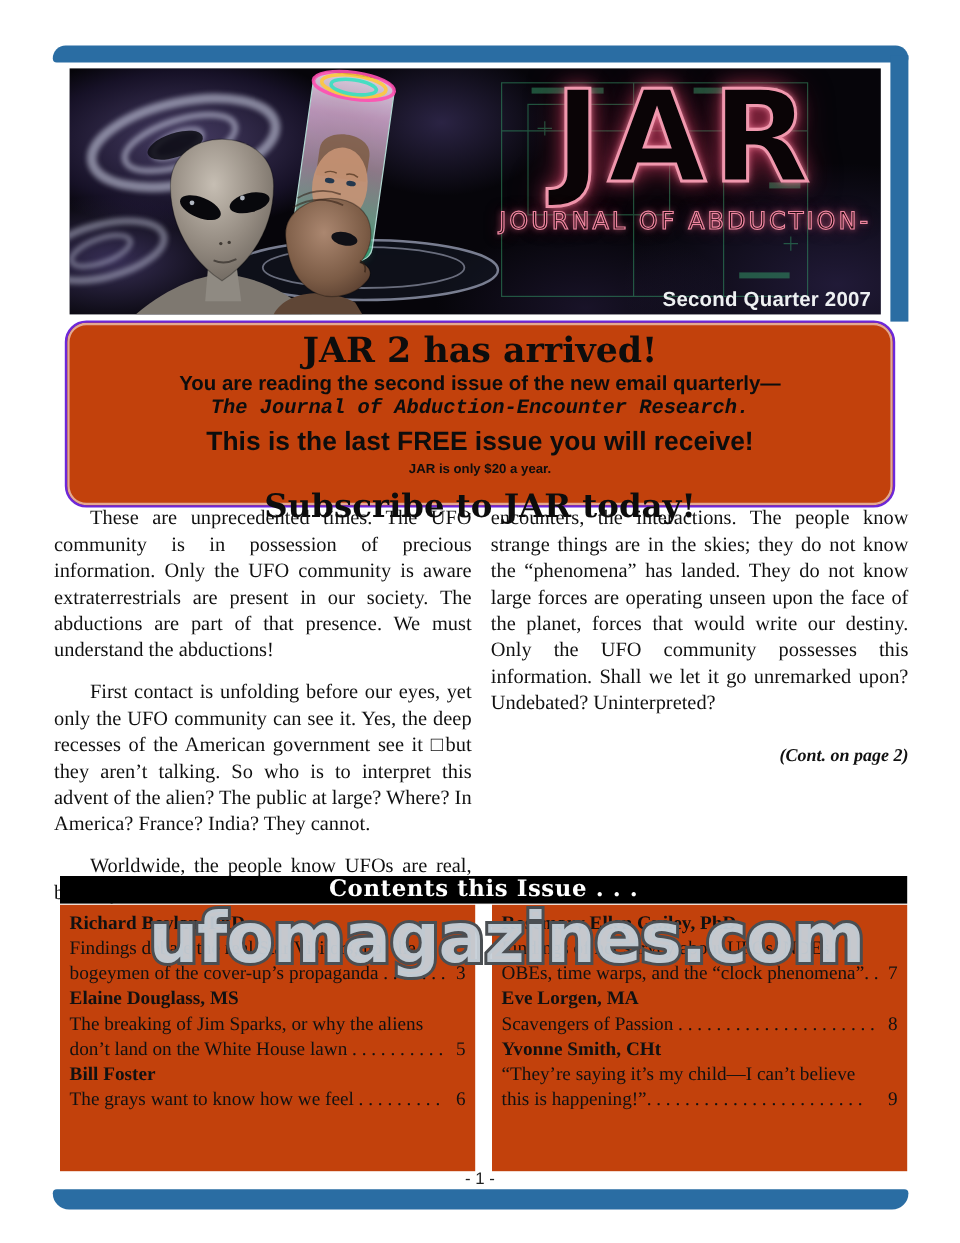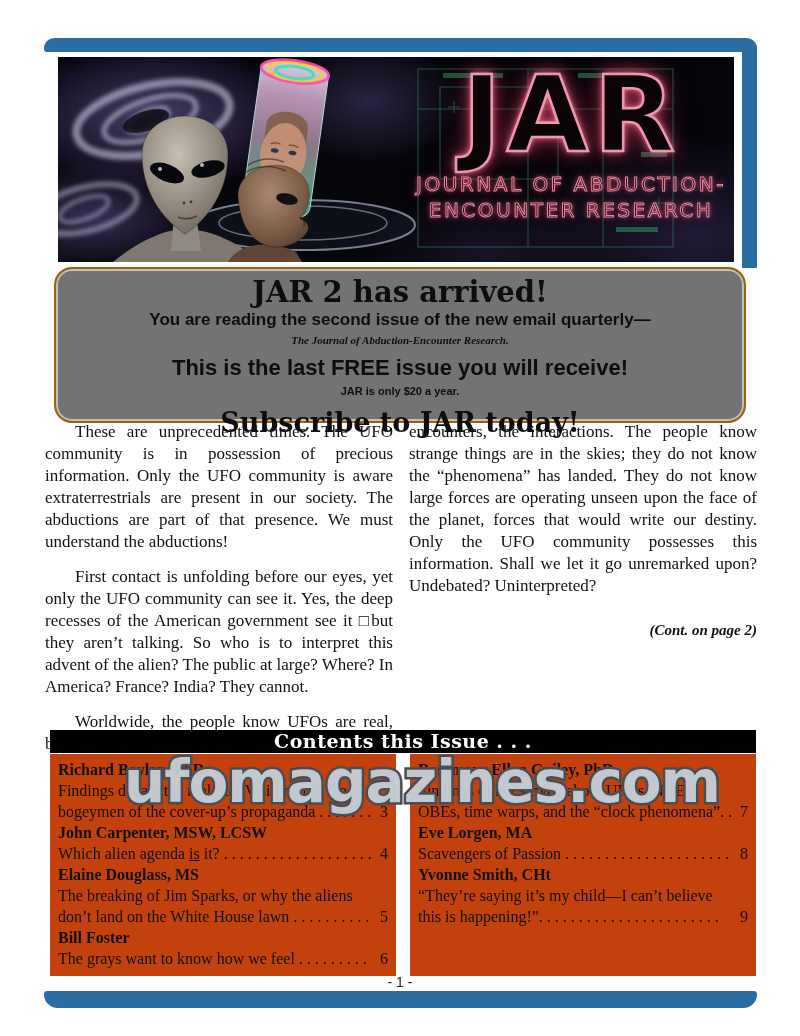--- a/index.html
+++ b/index.html
@@ -34,29 +34,29 @@
   .logo-sub{font-family:"DejaVu Sans",sans-serif;font-weight:normal;
     font-size:20px;line-height:26px;letter-spacing:2.5px;color:#230910;
     -webkit-text-stroke:1px #ee86a0;
     text-shadow:0 0 5px rgba(240,110,145,.85),0 0 12px rgba(210,50,95,.5);}
   .issue-label{position:absolute;right:8px;bottom:2px;
     font-family:"Liberation Sans",sans-serif;font-weight:bold;font-size:17px;
     color:#eef0f2;letter-spacing:.2px;}
 
   
   .banner{position:absolute;left:54px;top:267px;width:692px;height:156px;
-    box-sizing:border-box;background:#737373;border:2px solid #a16207;
+    box-sizing:border-box;background:#c2410c;border:2px solid #6d28d9;
     border-radius:18px;text-align:center;
     box-shadow:inset 0 0 0 2px rgba(255,255,255,.55);}
   .banner-headline{font-family:"DejaVu Serif",serif;font-weight:bold;
     font-size:29px;line-height:34px;margin-top:6px;color:#0d0d0d;}
   .banner-line2{font-family:"Liberation Sans",sans-serif;font-weight:bold;
     font-size:17px;line-height:21px;color:#0d0d0d;}
-  .banner-line3{font-family:Liberation Serif, serif;font-weight:bold;
-    font-style:italic;font-size:11px;line-height:21px;color:#0d0d0d;}
+  .banner-line3{font-family:Liberation Mono, monospace;font-weight:bold;
+    font-style:italic;font-size:17px;line-height:21px;color:#0d0d0d;}
   .banner-line4{font-family:"Liberation Sans",sans-serif;font-weight:bold;
     font-size:22px;line-height:28px;margin-top:3px;color:#0d0d0d;}
   .banner-line5{font-family:"Liberation Sans",sans-serif;font-weight:bold;
     font-size:11px;line-height:18px;color:#0d0d0d;}
   .banner-cta{font-family:"DejaVu Serif",serif;font-weight:bold;
     font-size:27px;line-height:32px;margin-top:7px;color:#0d0d0d;}
 
   
   .article{position:absolute;left:45px;top:421px;width:712px;display:flex;gap:16px;}
   .col{width:348px;font-size:17px;line-height:22px;text-align:justify;}
@@ -184,22 +184,22 @@
       <path d="M180,140 C178,108 232,96 248,124 C254,137 251,152 242,162 C252,165 253,173 246,179 C237,189 219,193 207,188 C190,181 182,164 180,140 Z" fill="url(#bHead)" stroke="rgba(0,0,0,0.3)" stroke-width="1"></path>
       <path d="M186,116 q20,-12 42,-2 M190,108 q18,-10 36,-3" stroke="rgba(45,28,18,0.55)" stroke-width="1.5" fill="none"></path>
       <ellipse cx="229" cy="142" rx="11" ry="5.5" fill="#101016" transform="rotate(12 229 142)"></ellipse>
       <path d="M242,160 q6,4 4,10" stroke="rgba(45,28,18,0.6)" stroke-width="1.5" fill="none"></path>
     </g>
   </svg>
 
   <div class="logo-wrap">
     <div class="logo-jar">JAR</div>
     <div class="logo-sub">JOURNAL OF ABDUCTION-</div>
-    <div class="logo-sub">ENCOUNTER RESEARCH</div>
-  </div>
+  </div>
+  <div class="issue-label">Second Quarter 2007</div>
 </div>
 
 <div class="banner">
   <div class="banner-headline">JAR 2 has arrived!</div>
   <div class="banner-line2">You are reading the second issue of the new email quarterly—</div>
   <div class="banner-line3">The Journal of Abduction-Encounter Research.</div>
   <div class="banner-line4">This is the last FREE issue you will receive!</div>
   <div class="banner-line5">JAR is only $20 a year.</div>
   <div class="banner-cta">Subscribe to JAR today!</div>
 </div>
@@ -223,29 +223,20 @@
     <div class="toc-col">
       <div>
         <div class="toc-author">Richard Boylan, PhD</div>
         <div class="toc-line">Findings debate the real Star Visitors, not the</div>
         <div class="toc-flex">
           <span>bogeymen of the cover-up’s propaganda . . . . . . .</span>
           <span class="toc-page">3</span>
         </div>
       </div>
       <div>
-        <div class="toc-author">John Carpenter, MSW, LCSW</div>
-        <div class="toc-flex">
-          <span>Which alien agenda </span>
-            <span class="u">is</span>
-            <span> it? . . . . . . . . . . . . . . . . . . .</span>
-          <span class="toc-page">4</span>
-        </div>
-      </div>
-      <div>
         <div class="toc-author">Elaine Douglass, MS</div>
         <div class="toc-line">The breaking of Jim Sparks, or why the aliens</div>
         <div class="toc-flex">
           <span>don’t land on the White House lawn . . . . . . . . . .</span>
           <span class="toc-page">5</span>
         </div>
       </div>
       <div>
         <div class="toc-author">Bill Foster</div>
         <div class="toc-flex">

